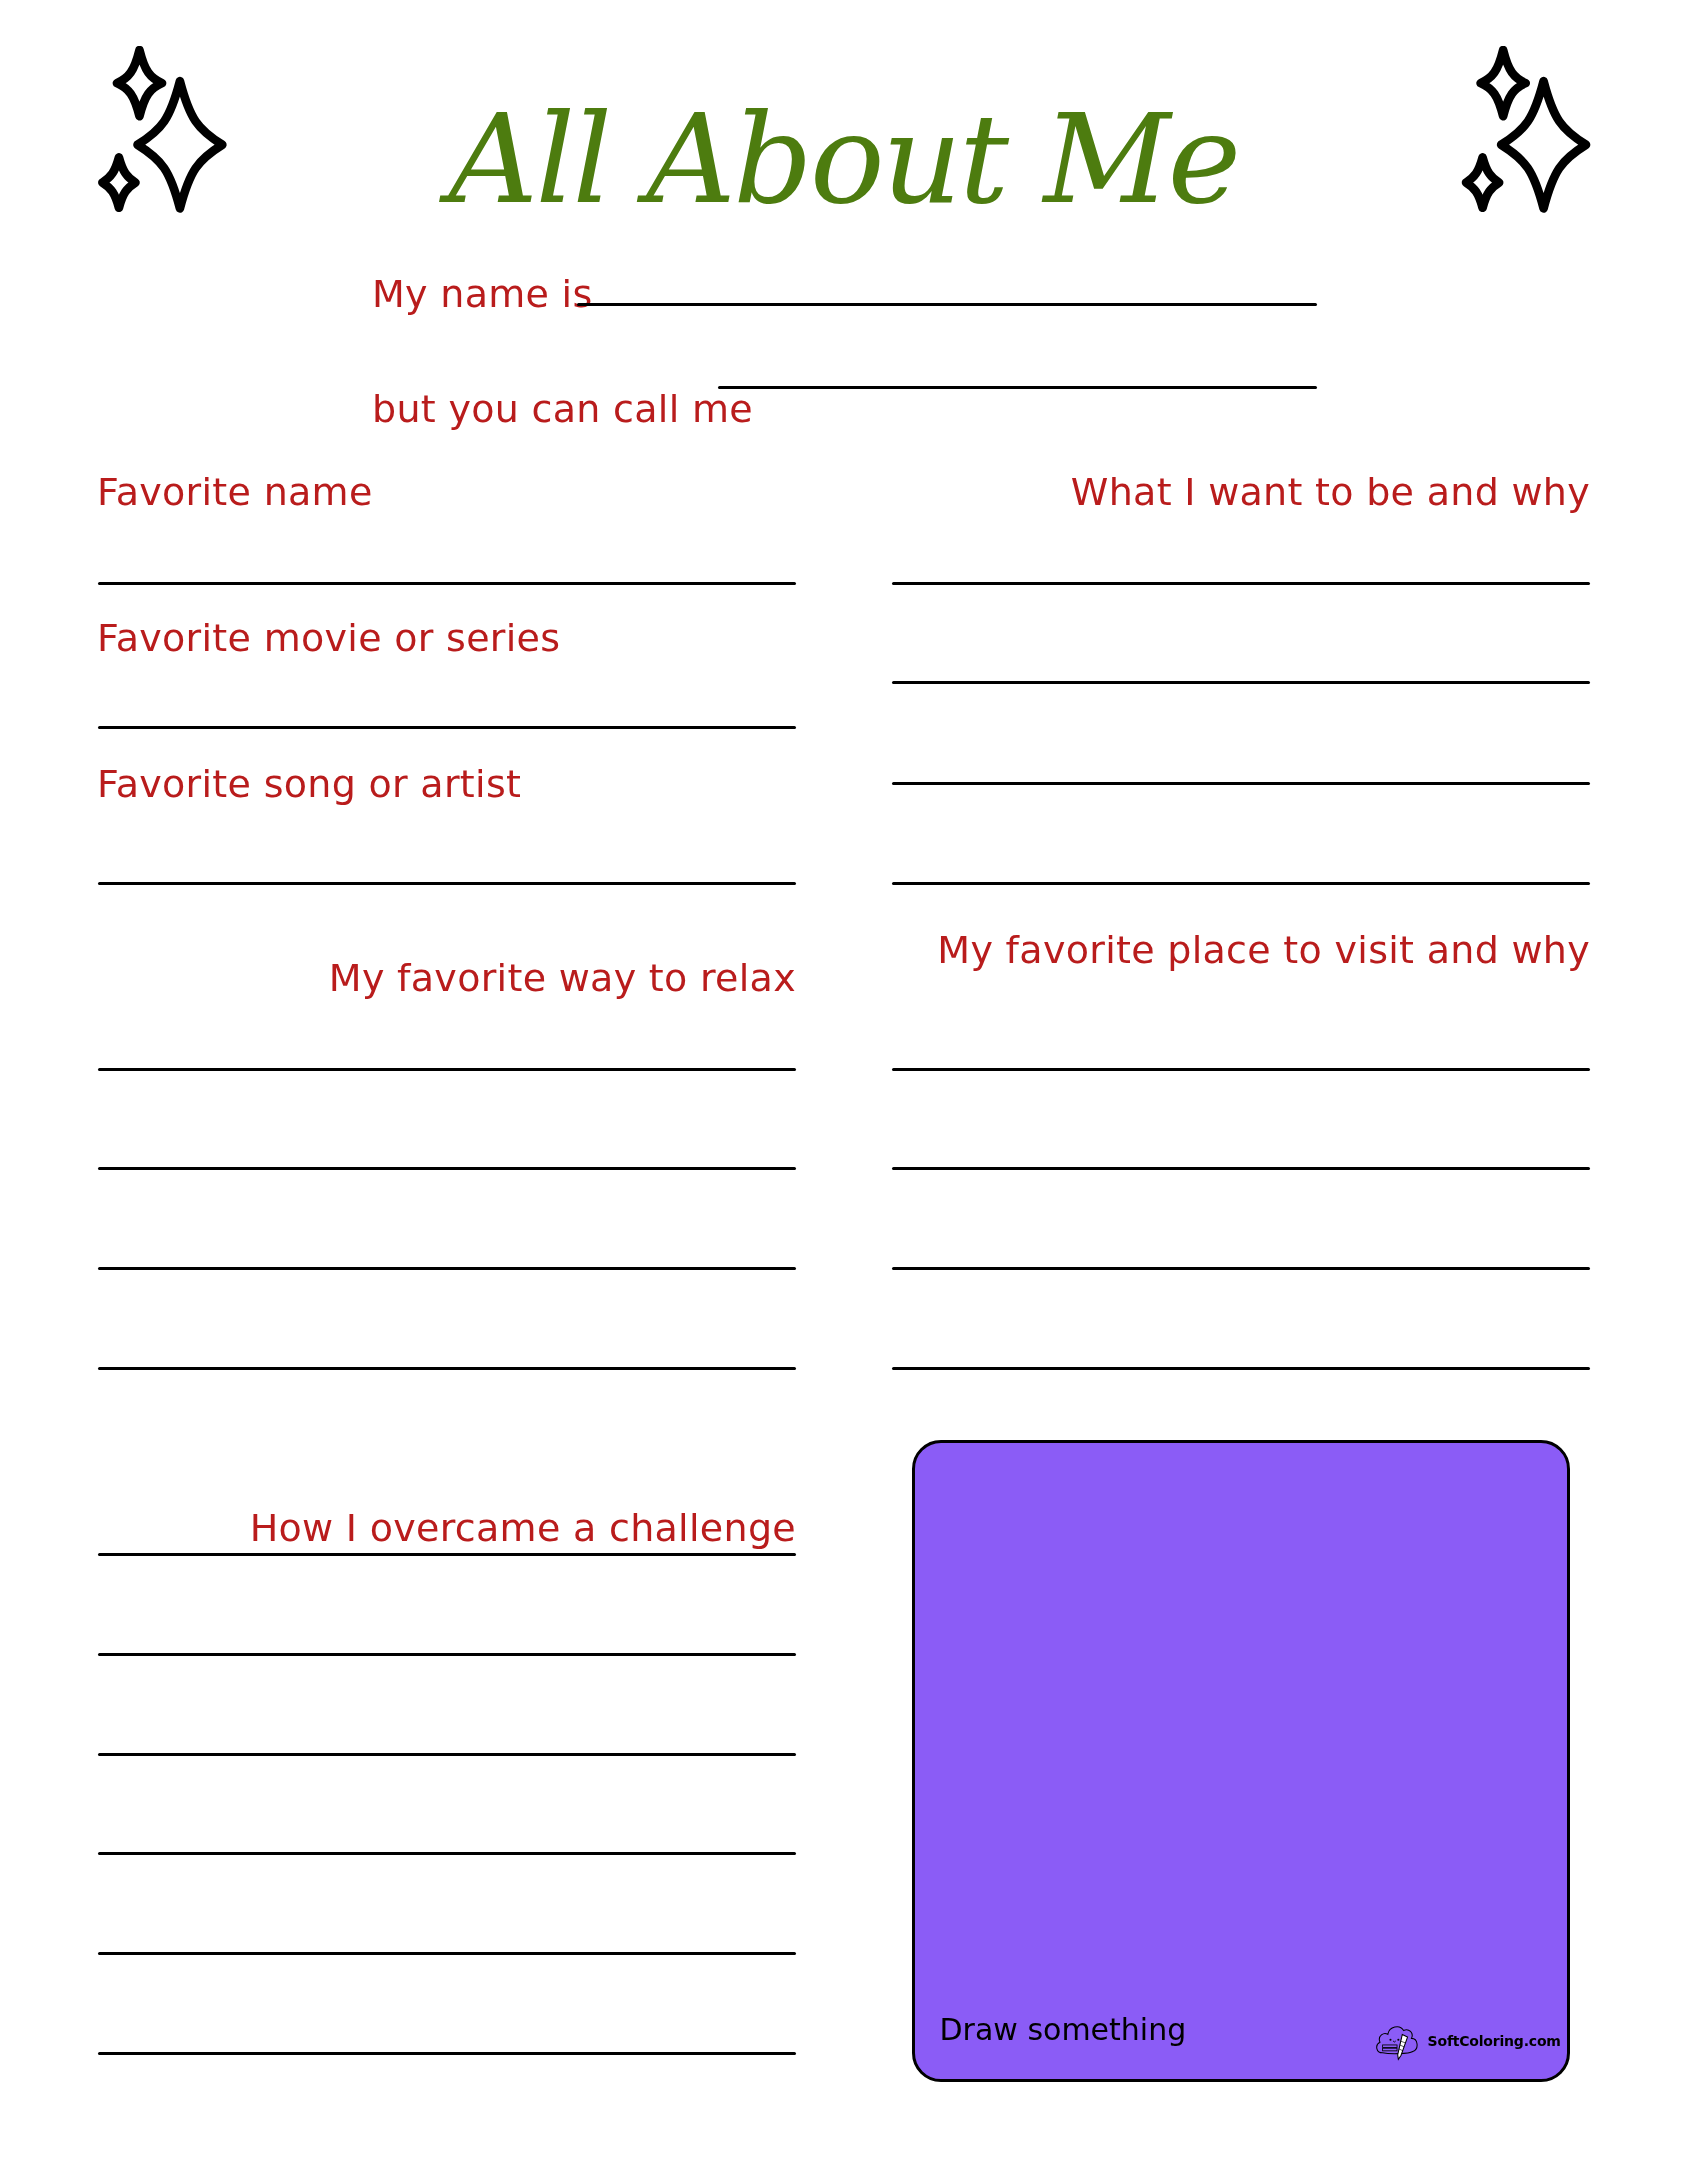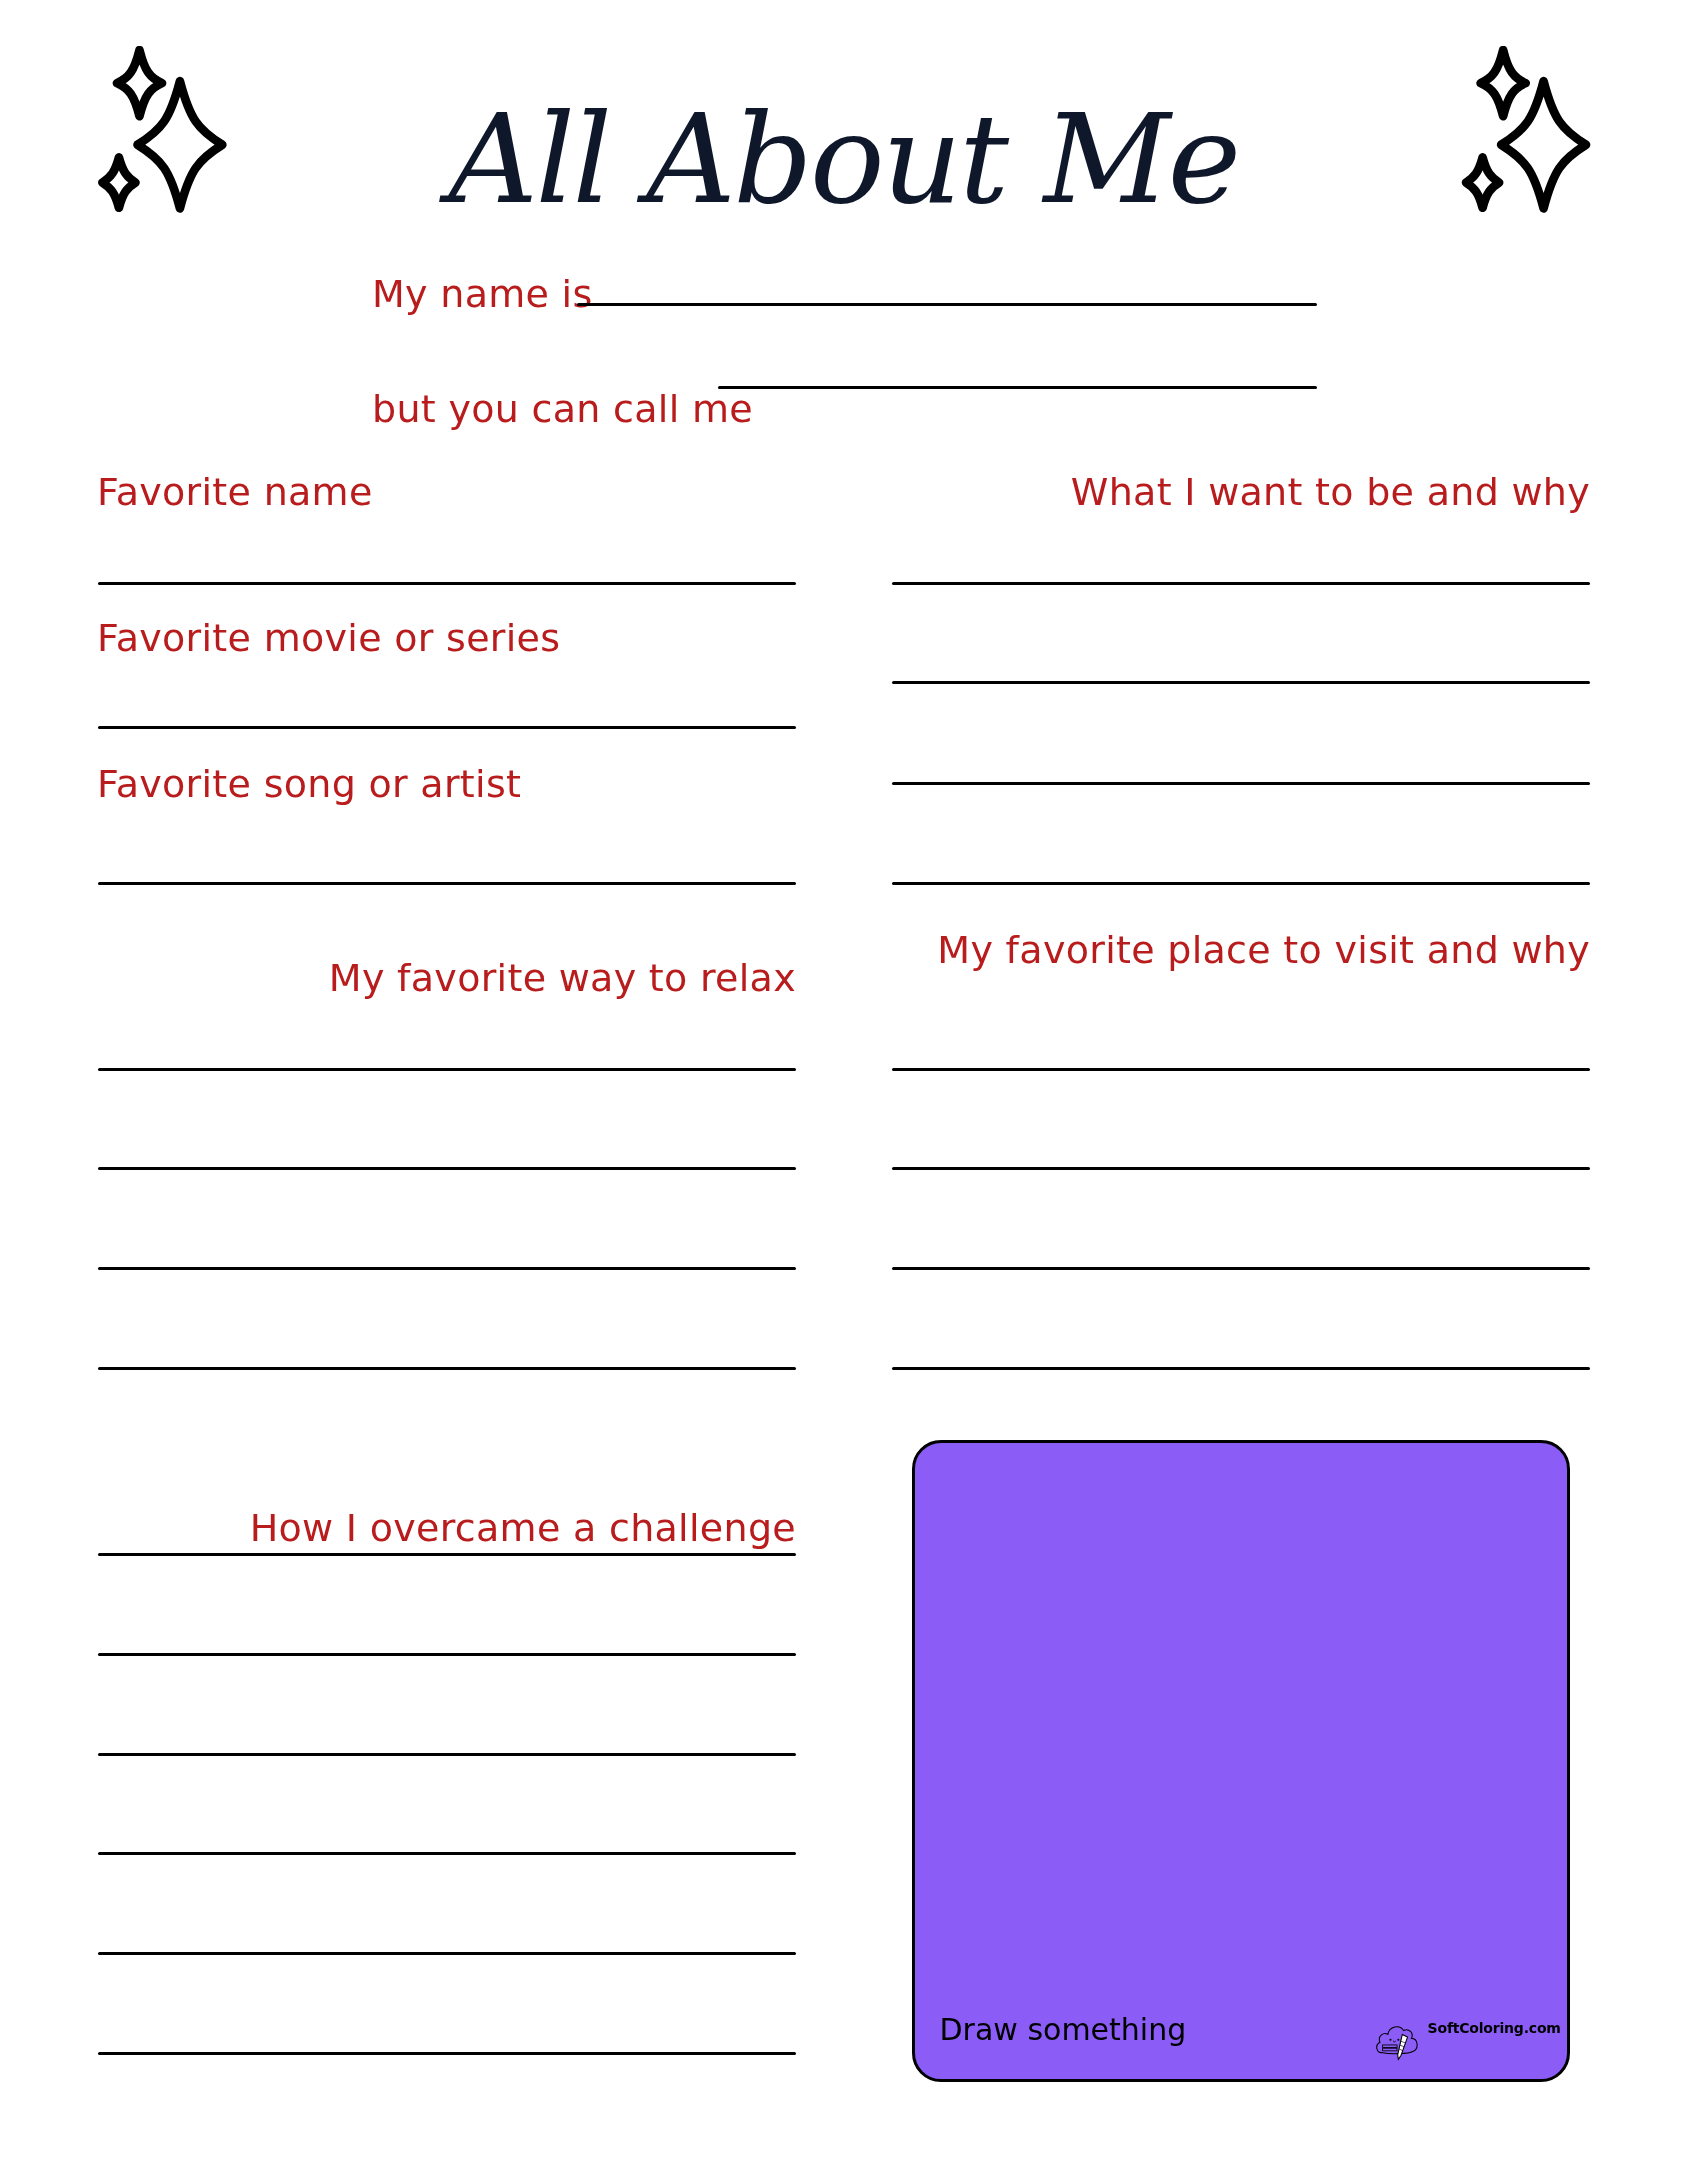--- a/index.html
+++ b/index.html
@@ -3,37 +3,37 @@
   <meta charset="utf-8">
   <style>
     html, body { margin: 0; padding: 0; background: #ffffff; }
     body { width: 1687px; height: 2183px; position: relative; overflow: hidden;
            font-family: "DejaVu Sans", sans-serif; color: #000; }
     .abs { position: absolute; }
     .title {
       position: absolute; left: 0; width: 1687px; top: 86px; height: 146px;
       text-align: center; font-family: "DejaVu Serif", serif; font-style: italic;
       font-weight: normal; font-size: 124px; line-height: 146px; letter-spacing: -2.6px;
-      color: #0f172a;
+      color: #4d7c0f;
     }
     .label {
       position: absolute; font-family: "DejaVu Sans", sans-serif; font-size: 38px;
       line-height: 37px; white-space: nowrap; color: #b91c1c; letter-spacing: 0.3px;
     }
     .center-label { text-align: right; }
     .rule { position: absolute; height: 3.3px; background: #000; border-radius: 2px; }
     .draw-box {
       position: absolute; left: 912px; top: 1440px; width: 652px; height: 636px;
       border: 3.3px solid #000; border-radius: 29px; background: #8b5cf6;
     }
     .draw-label {
       position: absolute; left: 24.5px; top: 568px; font-family: "DejaVu Sans", sans-serif;
       font-size: 30px; line-height: 37px; white-space: nowrap;
     }
-    .logo { position: absolute; left: 458px; top: 577px; height: 42px; display: flex; align-items: flex-start; }
+    .logo { position: absolute; left: 458px; top: 577px; height: 42px; display: flex; align-items: center; }
     .logo-text { font-family: "DejaVu Sans", sans-serif; font-weight: bold; font-size: 14px; margin-left: 2.6px; letter-spacing: -0.2px; }
     svg { display: block; }
   </style>
 </head>
 <body>
 
 <div class="abs" style="left:93px; top:46px; width:146px; height:179px;">
   <svg width="146" height="179" viewBox="140 70 220 270">
     <g fill="none" stroke="#000" stroke-width="13" stroke-linejoin="round">
       <path d="M210 76 C218 108 226 118 244 126 C226 134 218 144 210 176 C202 144 194 134 176 126 C194 118 202 108 210 76 Z"></path>

